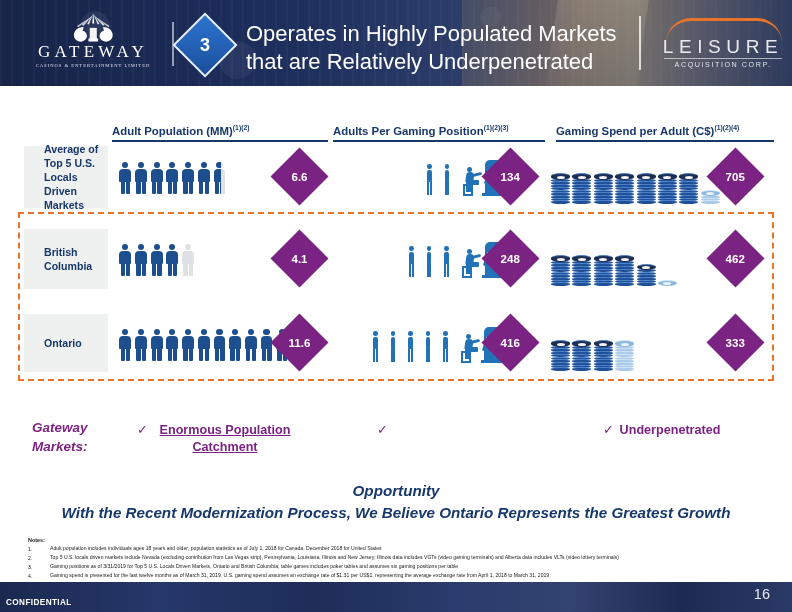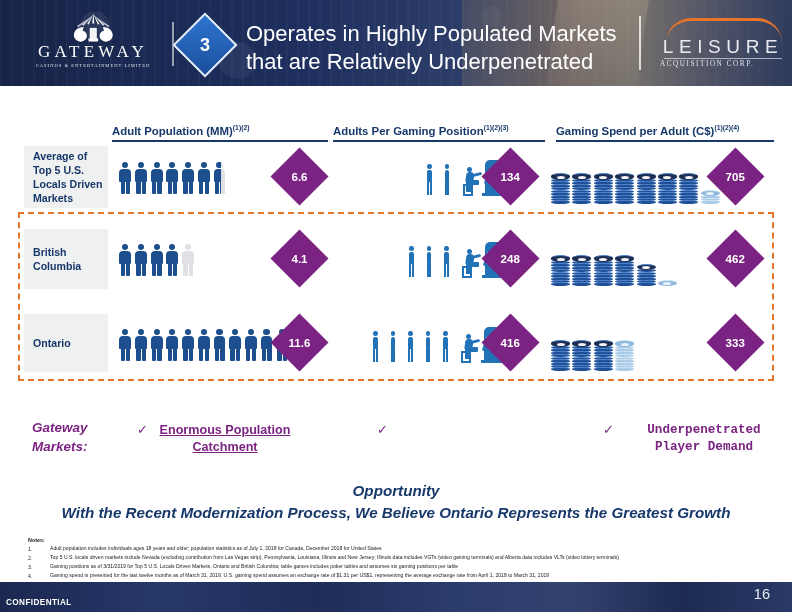--- a/index.html
+++ b/index.html
@@ -49,35 +49,35 @@
 
   .hdr-title{position:absolute;left:246px;top:20px;width:390px;color:#fff;font-size:22px;font-weight:normal;line-height:1.28;}
 
   
   .lz-logo{position:absolute;left:660px;top:18px;width:126px;height:52px;}
   .lz-arc{position:absolute;left:6px;top:0px;width:116px;height:22px;
     border-top:3px solid #e8742c;border-radius:60px 60px 0 0;}
   .lz-name{position:absolute;left:0;top:18px;width:126px;text-align:center;color:#e8eaef;
     font-size:19px;letter-spacing:5.6px;font-family:"Liberation Sans",sans-serif;}
   .lz-rule{position:absolute;left:4px;top:40px;width:118px;height:1px;background:rgba(235,238,245,.65);}
-  .lz-sub{position:absolute;left:0;top:42px;width:126px;color:#dfe3ec;
-    font-size:7.2px;letter-spacing:1.55px;font-family:Liberation Serif, serif;}
+  .lz-sub{position:absolute;left:0;top:42px;width:126px;text-align:center;color:#dfe3ec;
+    font-size:7.2px;letter-spacing:1.55px;}
 
   
   .colhdr{position:absolute;color:#17386b;font-size:11.4px;font-weight:bold;white-space:nowrap;}
   .colhdr .sup{font-size:6.8px;vertical-align:super;font-weight:bold;}
   .colrule{position:absolute;height:1.6px;background:#17386b;}
 
   
   .dashbox{position:absolute;left:18px;top:212px;width:756px;height:169px;
     border:2px dashed #e8742c;box-sizing:border-box;}
 
   
   .rowlabel{position:absolute;background:#eff0f0;color:#17386b;font-size:10.6px;font-weight:bold;
-    display:flex;align-items:center;padding-left:9px;box-sizing:border-box;line-height:1.33;}
+    display:flex;align-items:center;padding-left:20px;box-sizing:border-box;line-height:1.33;}
 
   .cellwrap{position:absolute;display:flex;align-items:center;}
   .icons{display:flex;align-items:flex-end;}
 
   
   .person{width:14.5px;height:33px;position:relative;margin-right:1.2px;flex:none;overflow:hidden;}
   .person .head{position:absolute;left:4.3px;top:0;width:6.1px;height:6.1px;border-radius:50%;background:#1d4f8f;}
   .person .body{position:absolute;left:1.4px;top:7.4px;width:11.8px;height:13px;background:#1d4f8f;
     border-radius:4px 4px 1px 1px;}
   .person .leg-l{position:absolute;left:2.6px;top:19.6px;width:4.3px;height:13.4px;background:#1d4f8f;border-radius:0 0 1px 1px;}
@@ -780,23 +780,22 @@
 
   <div class="check" style="left:137px;top:422px;">✓</div>
   <div class="benefit" style="left:136px;top:422px;width:178px;text-decoration:underline;">
     <div>Enormous Population</div>
     <div>Catchment</div>
   </div>
 
   <div class="check" style="left:377px;top:422px;">✓</div>
 
   <div class="check" style="left:603px;top:422px;">✓</div>
-  <div class="benefit" style="left:618px;top:422px;width:172px;font-family:Liberation Mono, monospace;">
+  <div class="benefit" style="left:584px;top:422px;width:172px;">
     <div>Underpenetrated</div>
-    <div>Player Demand</div>
   </div>
 
   <div class="tagline">
     <div>Opportunity</div>
     <div>With the Recent Modernization Process, We Believe Ontario Represents the Greatest Growth</div>
   </div>
 
   <div class="notes-title">Notes:</div>
   <div class="note-n" style="left:28px;top:546px;">1.</div>
   <div class="note" style="left:50px;top:546px;">Adult population includes individuals ages 18 years and older; population statistics as of July 1, 2018 for Canada, December 2018 for United States</div>

